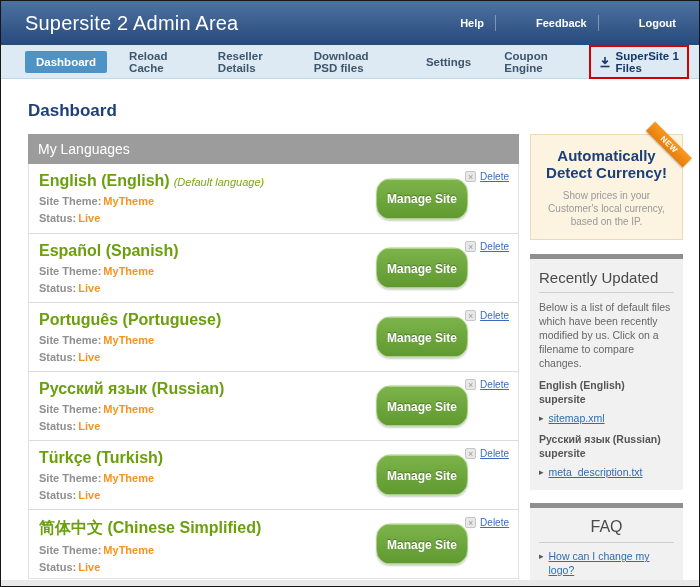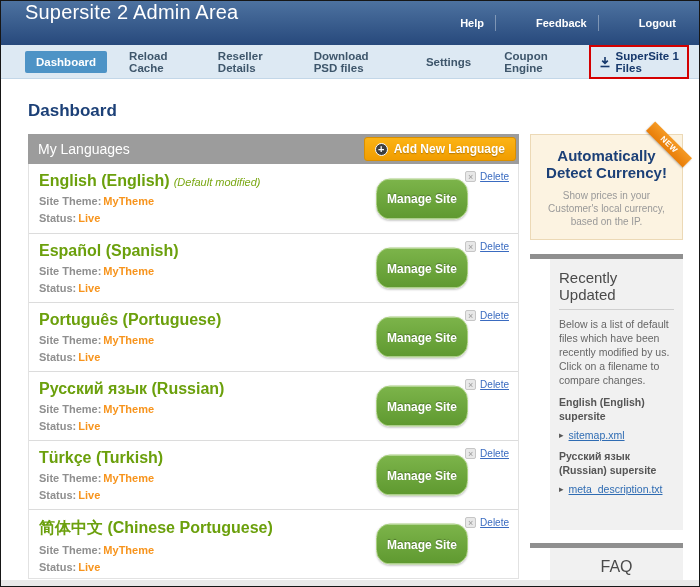--- a/index.html
+++ b/index.html
@@ -1,21 +1,21 @@
 <!DOCTYPE html>
 <html><head>
 <meta charset="utf-8">
 <style>
   * { margin:0; padding:0; box-sizing:border-box; }
   html,body { background:#fff; }
   body { font-family:"Liberation Sans", sans-serif; }
   .page { position:relative; width:700px; height:587px; border:1px solid #161616; background:#fff; overflow:hidden; }
 
   
-  .app-header { height:44px; background:linear-gradient(#4d72a0,#27497c); display:flex; justify-content:space-between; padding:0 12px 0 24px; }
+  .app-header { height:44px; background:linear-gradient(#4d72a0,#27497c); display:flex; align-items:center; justify-content:space-between; padding:0 12px 0 24px; }
   .app-title { color:#fff; font-size:20px; letter-spacing:.2px; }
   .header-links { display:flex; align-items:center; }
   .header-link { color:#fff; font-size:11px; font-weight:bold; padding:2px 11px; cursor:pointer; }
   .header-link + .header-link { border-left:1px solid rgba(255,255,255,.35);padding-left:40px; }
 
   
   .main-nav { height:34px; background:#dde9f3; border-bottom:1px solid #c3d7e8; display:flex; align-items:center; padding:0 10px 0 24px; }
   .nav-item { font-size:11.5px; font-weight:bold; color:#3e566b; padding:5px 11px; margin-right:11px; cursor:pointer; border-radius:2px; }
   .nav-item.active { background:#4d93c6; color:#fff; }
   .files-link { margin-left:auto; display:flex; align-items:center; gap:5px; border:2px solid #d40000; padding:3px 8px; color:#16386b; font-size:11.5px; font-weight:bold; text-decoration:none; cursor:pointer; }
@@ -47,21 +47,21 @@
   .manage-btn { position:absolute; right:50px; top:50%; transform:translateY(-50%); width:92px; height:41px; border-radius:14px; background:linear-gradient(#7cb44a,#5f9930); border:1px solid #a8cf7f; box-shadow:0 1px 2px rgba(0,0,0,.2); color:#fff; font-family:inherit; font-size:12px; font-weight:bold; text-shadow:0 -1px 1px rgba(0,0,0,.3); cursor:pointer; }
 
   
   .sidebar { width:153px; flex-shrink:0; }
   .currency-box { position:relative; background:#fcf3e1; border:1px solid #ecd9b6; padding:12px 6px 11px; text-align:center; margin-bottom:14px; }
   .currency-title { color:#1c4077; font-size:15px; font-weight:bold; line-height:1.15; margin-bottom:7px; }
   .currency-text { color:#999; font-size:10px; line-height:1.3; }
   .ribbon { position:absolute; top:3px; right:-13px; width:52px; transform:rotate(45deg); background:linear-gradient(#f59a24,#e87d08); color:#fff; font-size:8px; font-weight:bold; text-align:center; padding:2px 0; letter-spacing:.5px; box-shadow:0 1px 2px rgba(0,0,0,.25); }
   .side-section { margin-bottom:13px; }
   .side-topbar { height:5px; background:#8f8f8f; }
-  .side-body { background:#f1f1f1; padding:7px 9px 29px;margin-left:20px; }
+  .side-body { background:#f1f1f1; padding:7px 9px 6px; }
   .side-title { font-size:15px; color:#4a4a4a; padding:3px 0 6px; border-bottom:1px solid #cfcfcf; margin-bottom:7px; }
   .faq .side-title { font-size:16px;text-align:center; }
   .side-intro { font-size:10.5px; color:#666; line-height:1.35; margin-bottom:9px; }
   .group-label { font-size:10.5px; font-weight:bold; color:#555; margin:8px 0 5px; line-height:1.3; }
   .link-item { display:flex; gap:5px; margin:5px 0; line-height:1.3; cursor:pointer; }
   .bullet-icon { color:#555; font-size:9px; font-family:"DejaVu Sans", sans-serif; padding-top:1px; }
   .bullet-icon::before { content:"\25B8"; }
   .side-link { color:#2f6cb3; font-size:10.5px; text-decoration:underline; }
 
   .bottom-strip { position:absolute; left:0; right:0; bottom:0; height:6px; background:#e9e9e9; }
@@ -98,29 +98,25 @@
     </a>
   </nav>
 
   <main class="content">
     <h1 class="page-title">Dashboard</h1>
 
     <div class="columns">
       <section class="lang-panel">
         <div class="panel-header">
           <span class="panel-title">My Languages</span>
-          <button class="add-btn">
-            <span class="plus-icon"></span>
-            <span>Add New Language</span>
-          </button>
         </div>
         <div class="lang-rows" id="lang-rows">
   <div class="lang-row">
     <div>
-      <span class="lang-name">English (English)</span><span class="lang-note">(Default modified)</span>
+      <span class="lang-name">English (English)</span><span class="lang-note">(Default language)</span>
     </div>
     <div class="meta">
       <span>Site Theme:</span><span class="meta-value theme-value">MyTheme</span>
     </div>
     <div class="meta">
       <span>Status:</span><span class="meta-value status-value">Live</span>
     </div>
     <span class="delete">
       <span class="del-icon"></span>
       <a class="del-text">Delete</a>
@@ -191,21 +187,21 @@
     </div>
     <span class="delete">
       <span class="del-icon"></span>
       <a class="del-text">Delete</a>
     </span>
     <button class="manage-btn">Manage Site</button>
   </div>
 
   <div class="lang-row">
     <div>
-      <span class="lang-name">简体中文 (Chinese Portuguese)</span>
+      <span class="lang-name">简体中文 (Chinese Simplified)</span>
     </div>
     <div class="meta">
       <span>Site Theme:</span><span class="meta-value theme-value">MyTheme</span>
     </div>
     <div class="meta">
       <span>Status:</span><span class="meta-value status-value">Live</span>
     </div>
     <span class="delete">
       <span class="del-icon"></span>
       <a class="del-text">Delete</a>

